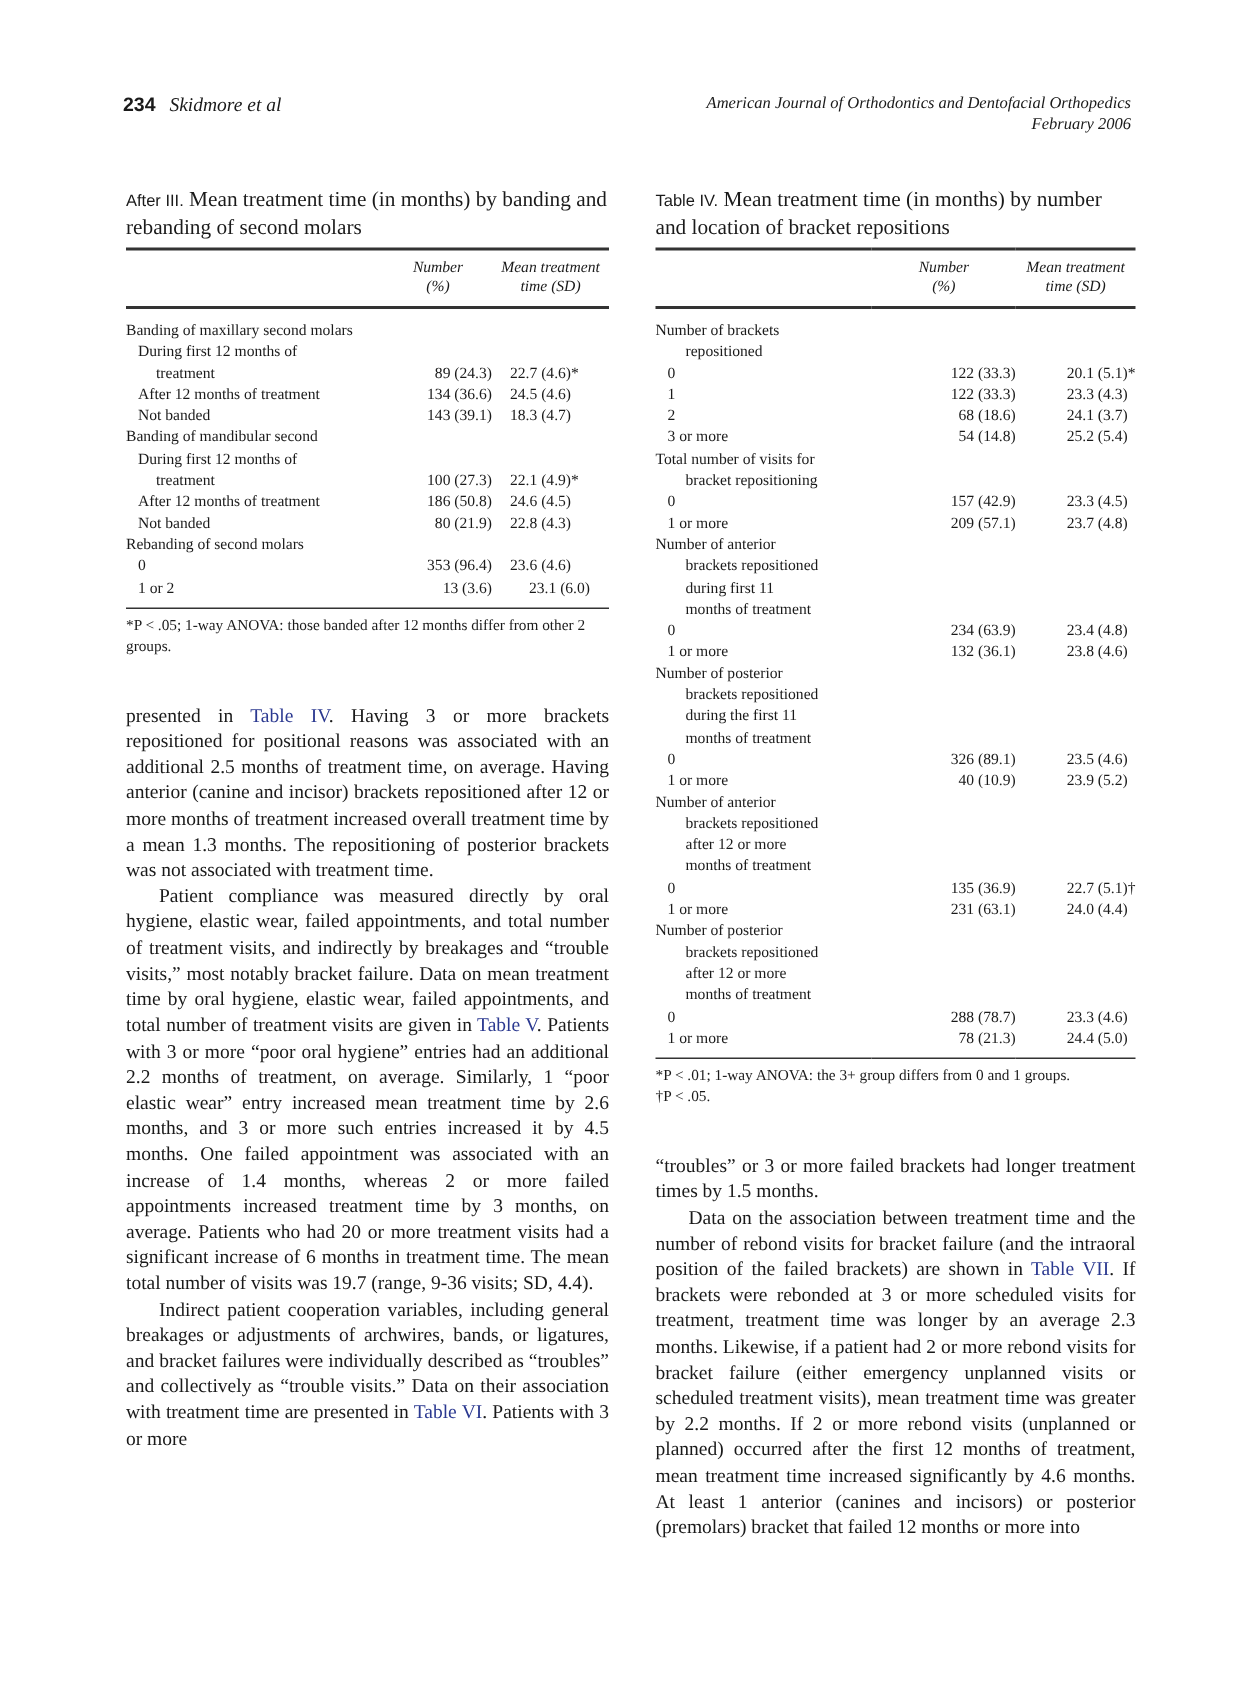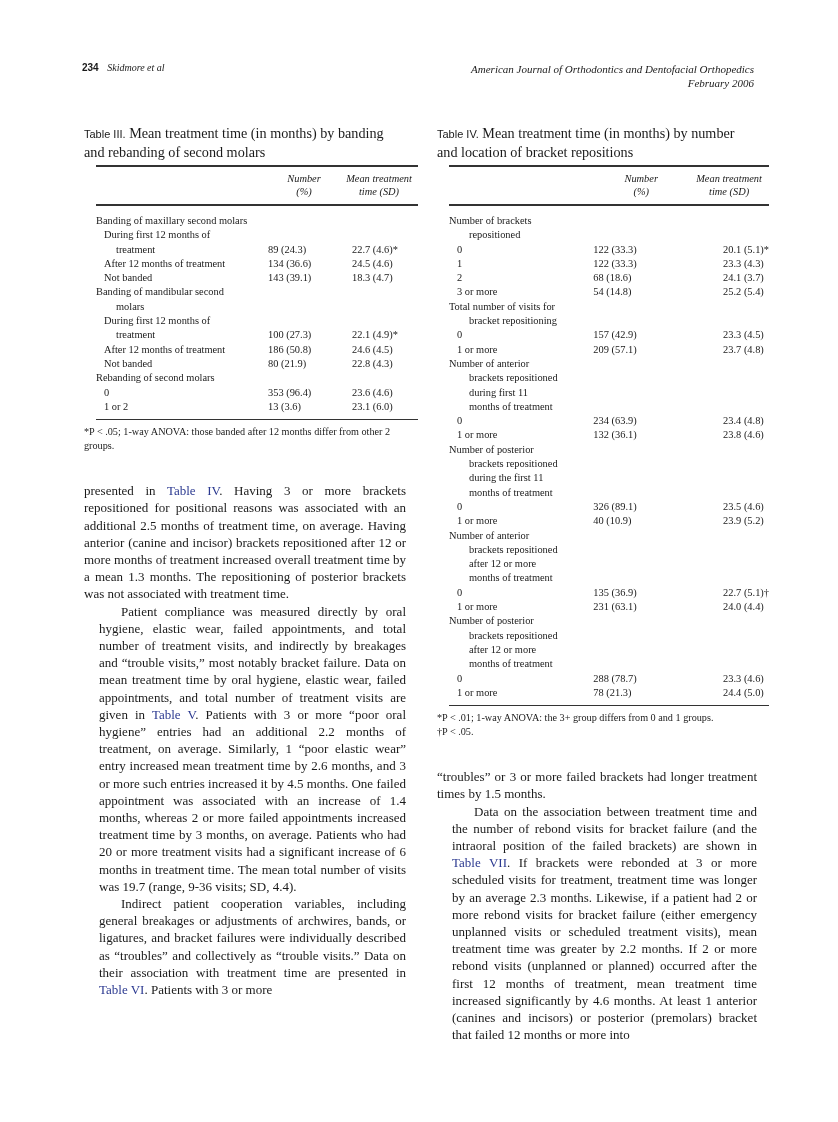--- a/index.html
+++ b/index.html
@@ -1,64 +1,64 @@
 <!DOCTYPE html>
 <html><head>
 <meta charset="utf-8">
 <style>
   html, body { margin: 0; padding: 0; background: #ffffff; }
   body { width: 838px; height: 1122px; position: relative; overflow: hidden;
          font-family: "Liberation Serif", "DejaVu Serif", serif; color: #1a1a1a; }
-  .header-left { position: absolute; left: 82px; top: 62px; font-size: 10px; text-align: center; }
+  .header-left { position: absolute; left: 82px; top: 62px; font-size: 13px; text-align: center; }
   .header-left .pgnum { font-family: "Liberation Sans", "DejaVu Sans", sans-serif; font-weight: bold; margin-right: 6px; }
   .header-left .authors { font-style: italic; }
   .header-right { position: absolute; right: 84px; top: 62px; text-align: right; font-style: italic; font-size: 11px; line-height: 14px; }
 
   .col { position: absolute; width: 322px; }
   .col-left { left: 84px; }
   .col-right { left: 437px; width: 320px; }
 
   .tcap { font-size: 14.2px; line-height: 18px; margin: 0; }
   .tcap .tlabel { font-family: "Liberation Sans", "DejaVu Sans", sans-serif; font-size: 11px; font-weight: normal; }
 
-  table.dt { width: 100%; border-collapse: collapse; font-size: 10.4px; line-height: 14.3px; margin-top: 4px; margin-left: 12px; }
+  table.dt { width: 100%; border-collapse: collapse; font-size: 10.4px; line-height: 14.3px; margin-top: 4px; }
   table.dt thead tr.rule-top th { border-top: 2px solid #333; }
   table.dt thead th { font-style: italic; font-weight: normal; text-align: center; padding: 5px 0 6px 0; line-height: 13px; border-bottom: 2px solid #333; }
   table.dt tbody tr.first td { padding-top: 8px; }
   table.dt tbody tr.last td { padding-bottom: 5px; border-bottom: 1.5px solid #333; }
   table.dt td { padding: 0; vertical-align: top; }
   td.lab { text-align: left; }
-  td.num { text-align: left; white-space: nowrap; }
+  td.num { text-align: right; white-space: nowrap; }
   td.mt { text-align: left; white-space: nowrap; }
   .i1 { padding-left: 8px !important; }
   .i2 { padding-left: 20px !important; }
   .fn { font-size: 10.2px; line-height: 14px; margin-top: 5px; }
   .fn p { margin: 0; }
 
   .body-text { font-size: 13px; line-height: 17.2px; text-align: justify; }
   .body-text p { margin: 0; text-indent: 0; }
-  .body-text p.ind { text-indent: 22px; margin-left: 15px; }
+  .body-text p.ind { text-indent: 22px; }
   .lnk { color: #2b3990; }
 </style>
 </head>
 <body>
 
 <div class="header-left">
   <span class="pgnum">234</span>
   <span class="authors">Skidmore et al</span>
 </div>
 <div class="header-right">
   <div>American Journal of Orthodontics and Dentofacial Orthopedics</div>
   <div>February 2006</div>
 </div>
 
 <div class="col col-left" style="top:124px;">
   <div>
     <p class="tcap">
-      <span class="tlabel">Table III.</span>
+      <span class="tlabel">After III.</span>
       <span>Mean treatment time (in months) by banding and rebanding of second molars</span>
     </p>
     <table class="dt">
       <colgroup>
           <col style="width:172px">
           <col style="width:72px">
           <col>
         </colgroup>
       <thead>
         <tr class="rule-top">
@@ -98,25 +98,20 @@
             <td class="lab i1">Not banded</td>
             <td class="num">143 (39.1)</td>
             <td class="mt" style="padding-left: 12px;">18.3 (4.7)</td>
           </tr>
           <tr>
             <td class="lab">Banding of mandibular second</td>
             <td class="num"></td>
             <td class="mt" style="padding-left: 12px;"></td>
           </tr>
           <tr>
-            <td class="lab i2">molars</td>
-            <td class="num"></td>
-            <td class="mt" style="padding-left: 12px;"></td>
-          </tr>
-          <tr>
             <td class="lab i1">During first 12 months of</td>
             <td class="num"></td>
             <td class="mt" style="padding-left: 12px;"></td>
           </tr>
           <tr>
             <td class="lab i2">treatment</td>
             <td class="num">100 (27.3)</td>
             <td class="mt" style="padding-left: 12px;">22.1 (4.9)*</td>
           </tr>
           <tr>
@@ -135,21 +130,21 @@
             <td class="mt" style="padding-left: 12px;"></td>
           </tr>
           <tr>
             <td class="lab i1">0</td>
             <td class="num">353 (96.4)</td>
             <td class="mt" style="padding-left: 12px;">23.6 (4.6)</td>
           </tr>
           <tr class=" last">
             <td class="lab i1">1 or 2</td>
             <td class="num">13 (3.6)</td>
-            <td class="mt" style="padding-left: 12px;">23.1 (6.0)</td>
+            <td class="mt" style="padding-left: 12px; text-align: center;">23.1 (6.0)</td>
           </tr>
         </tbody>
     </table>
     <div class="fn">
       <p>*P &lt; .05; 1-way ANOVA: those banded after 12 months differ from other 2 groups.</p>
     </div>
   </div>
 
   <div class="body-text" style="margin-top:29px;">
     <p><span>presented in </span><span class="lnk">Table IV</span><span>. Having 3 or more brackets repositioned for positional reasons was associated with an additional 2.5 months of treatment time, on average. Having anterior (canine and incisor) brackets repositioned after 12 or more months of treatment increased overall treatment time by a mean 1.3 months. The repositioning of posterior brackets was not associated with treatment time.</span></p>

